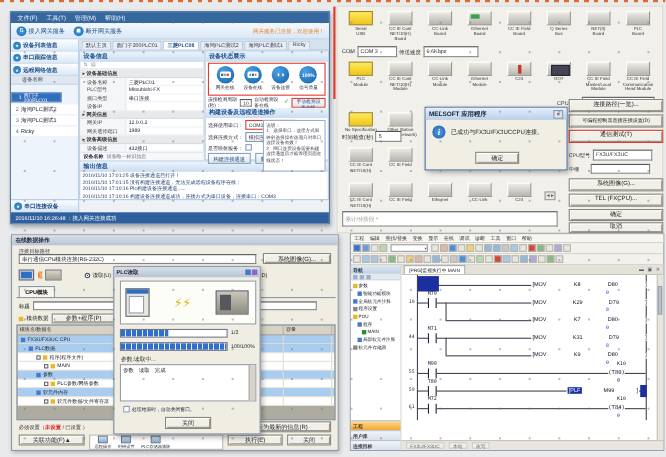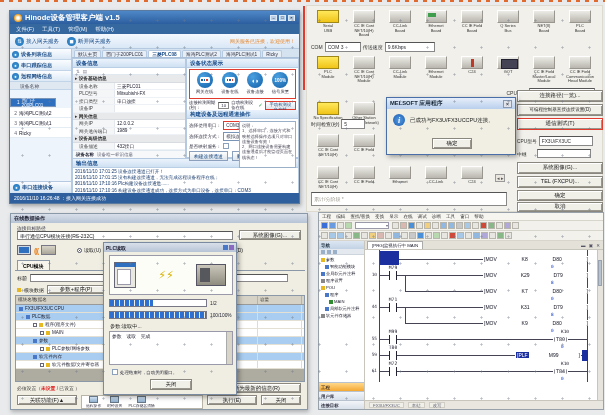--- a/index.html
+++ b/index.html
@@ -195,29 +195,20 @@
   .lcoil{position:absolute;background:#fff;font-size:5px;color:#112;font-family:"DejaVu Sans Mono",monospace;}
   .lscroll{position:absolute;right:0;top:0;width:6px;height:100%;background:#e6e4dc;border-left:1px solid #c8c6bc;}
   .lthumb{position:absolute;right:1px;top:10px;width:4px;height:26px;background:#b8c2ce;border:1px solid #98a2ae;}
   .gx-status{height:9px;background:#e8e6de;border-top:1px solid #c8c6bc;display:flex;gap:4px;align-items:center;padding:0 4px;}
   .gx-status span{font-size:4.4px;color:#667;border:1px solid #d0cec4;padding:0 3px;height:6px;display:flex;align-items:center;background:#f0efe8;}
 </style>
 </head>
 <body>
 
 <div class="r win hinode">
-  <div class="hn-title">
-    <span class="hn-logo"></span>
-    <span>Hinode设备管理客户端 v1.5</span>
-    <span class="hn-ctl">
-      <i>–</i>
-      <i>□</i>
-      <i>×</i>
-    </span>
-  </div>
   <div class="hn-menu" id="hnMenu">
       <span>文件(F)</span>
       <span>工具(T)</span>
       <span>管理(M)</span>
       <span>帮助(H)</span>
     </div>
   <div class="hn-tools">
     <span class="hn-tbtn">
       <span class="bluecirc">⇅</span>
       <span>接入网关服务</span>

